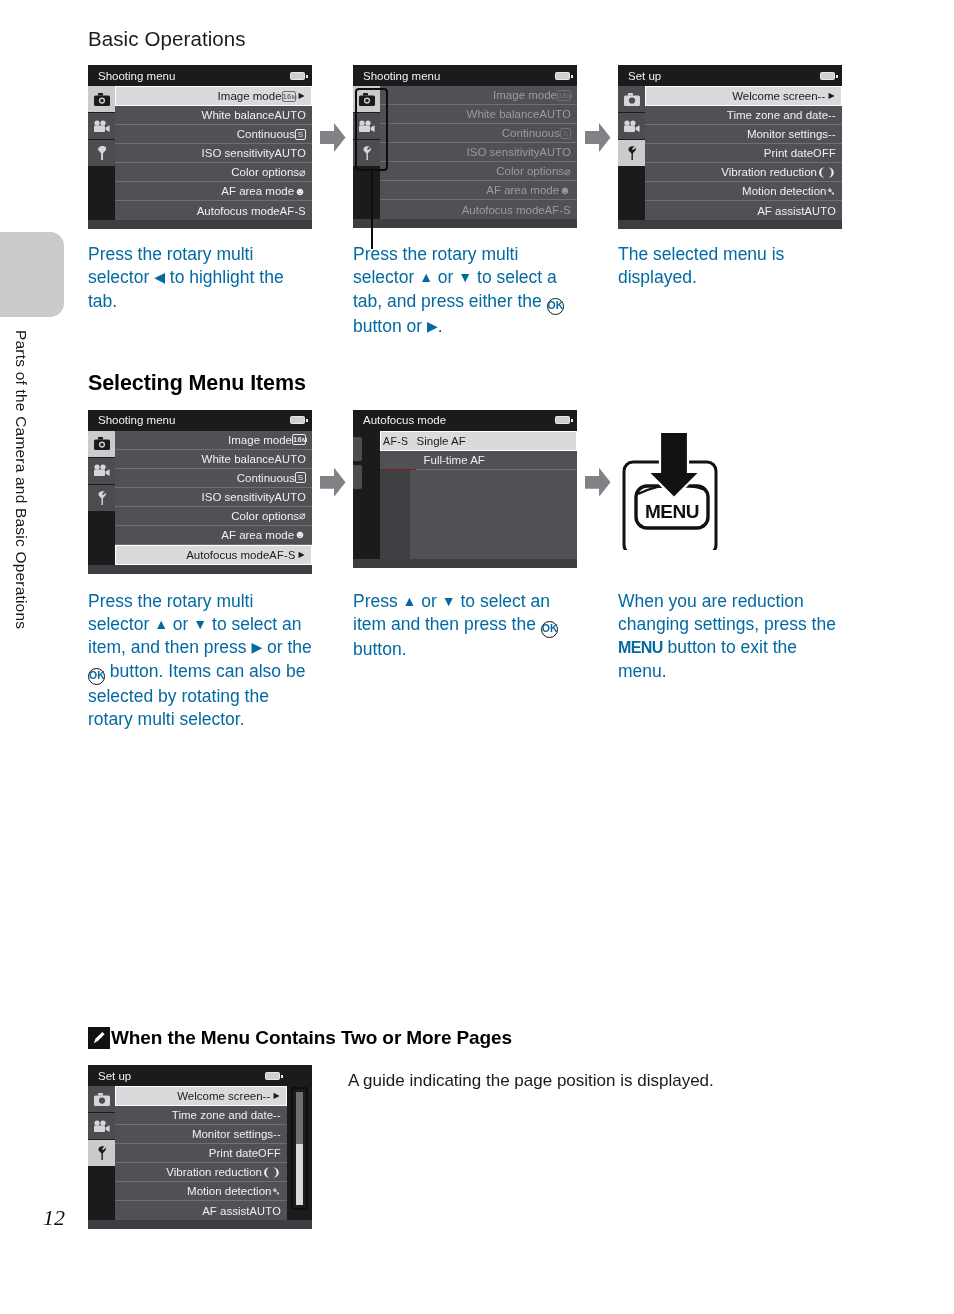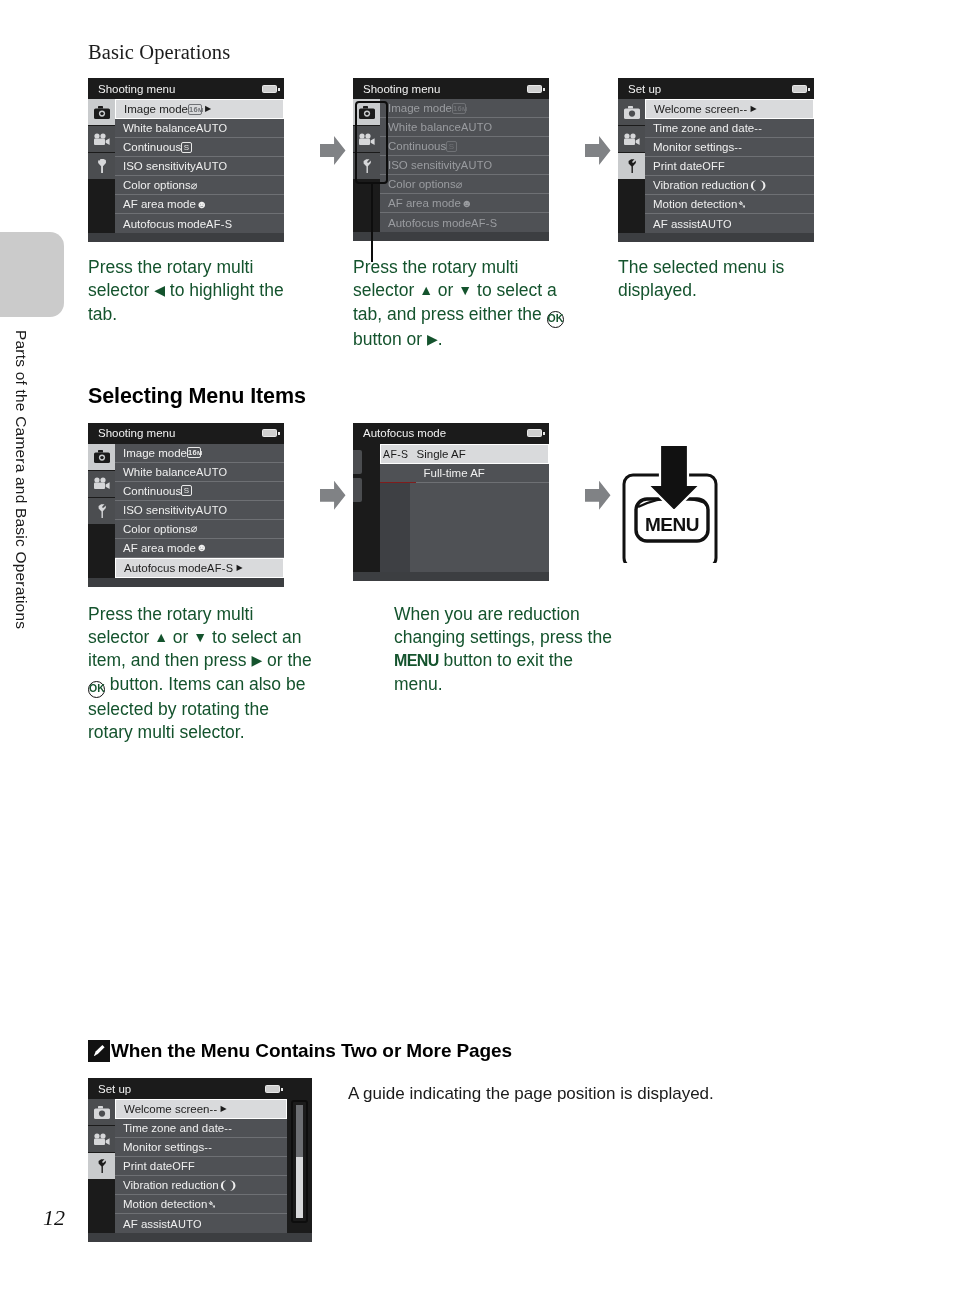--- a/index.html
+++ b/index.html
@@ -47,23 +47,22 @@
     font-family: "Liberation Serif", serif;
     color: #111;
   }
 
   
   .content { position: absolute; left: 88px; top: 0; width: 800px; }
 
   .running-head {
     font-size: 20.5px;
     color: #1c1c1c;
-    margin-top: 41px;
+    margin-top: 27px;
     letter-spacing: .1px;
-    font-family: Liberation Serif, serif;
   }
 
   h2.section {
     font-size: 21.5px;
     font-weight: bold;
     margin: 37px 0 0 0;
     letter-spacing: -.1px;
   }
 
   
@@ -77,21 +76,21 @@
     padding-top: 58px;
   }
   .arrow-shape {
     width: 26px; height: 29px;
     background: #808285;
     clip-path: polygon(0 28%, 56% 28%, 56% 0, 100% 50%, 56% 100%, 56% 72%, 0 72%);
   }
 
   
   .lcd {
-    width: 196px;
+    width: 224px;
     background: #1b1b1b;
     position: relative;
     font-family: "Liberation Sans", sans-serif;
     user-select: none;
   }
   .lcd-title {
     height: 21px;
     display: flex;
     align-items: center;
     justify-content: space-between;
@@ -129,21 +128,21 @@
     justify-content: center;
   }
   .tabbtn.active { background: #c9cbcd; }
   .tabbtn svg { display: block; }
 
   .rows { flex: 1 1 auto; background: #4f5155; }
   .row {
     height: 19px;
     display: flex;
     align-items: center;
-    justify-content: flex-start;
+    justify-content: flex-end;
     padding: 0 6px 0 8px;
     color: #f0f0f0;
     font-size: 11.5px;
     border-bottom: 1px solid #6e7074;
     background: #4f5155;
     white-space: nowrap;
   }
   .row:last-child { border-bottom: none; }
   .row.sel {
     background: #d9dadc;
@@ -190,21 +189,21 @@
   }
   .tab-leader {
     position: absolute;
     left: 18px; top: 106px;
     width: 2.2px; height: 78px;
     background: #0d0d0d;
   }
 
   
   .captions { display: flex; margin-top: 14px; }
-  .cap { width: 224px; font-size: 17.5px; line-height: 1.33; color: #14532d; }
+  .cap { width: 224px; font-size: 17.5px; line-height: 1.33; color: #0369a1; }
   .capgap { width: 41px; }
   .tri { font-size: 14px; vertical-align: 1px; }
   .okbtn {
     display: inline-block;
     border: 1.6px solid #111;
     border-radius: 50%;
     font-size: 10.5px;
     font-weight: bold;
     line-height: 13px;
     width: 17px; height: 17px;
@@ -648,20 +647,23 @@
       </div>
     </div>
   </div>
 
   <div class="captions" style="margin-top:16px;">
     <div class="cap">
       <span>Press the rotary multi selector </span><span class="tri">▲</span><span> or </span><span class="tri">▼</span><span> to select an item, and then press </span><span class="tri">▶</span><span> or the </span><span class="okbtn">OK</span><span> button.</span>
       <span>Items can also be selected by rotating the rotary multi selector.</span>
     </div>
     <div class="capgap"></div>
+    <div class="cap">
+      <span>Press </span><span class="tri">▲</span><span> or </span><span class="tri">▼</span><span> to select an item and then press the </span><span class="okbtn">OK</span><span> button.</span>
+    </div>
     <div class="capgap"></div>
     <div class="cap">
       <span>When you are reduction changing settings, press the </span><span class="menuword">MENU</span><span> button to exit the menu.</span>
     </div>
   </div>
 
   <div class="note">
     <div class="note-head">
       <div class="pencil-box">
         <svg width="14" height="14" viewBox="0 0 14 14">

